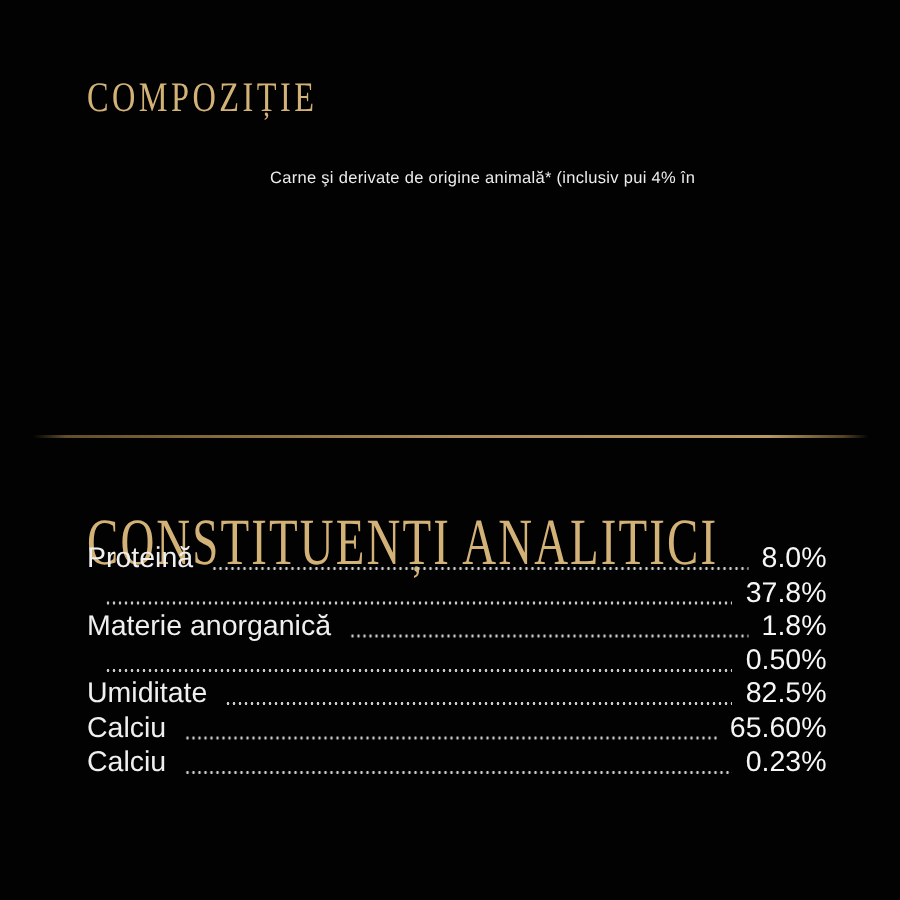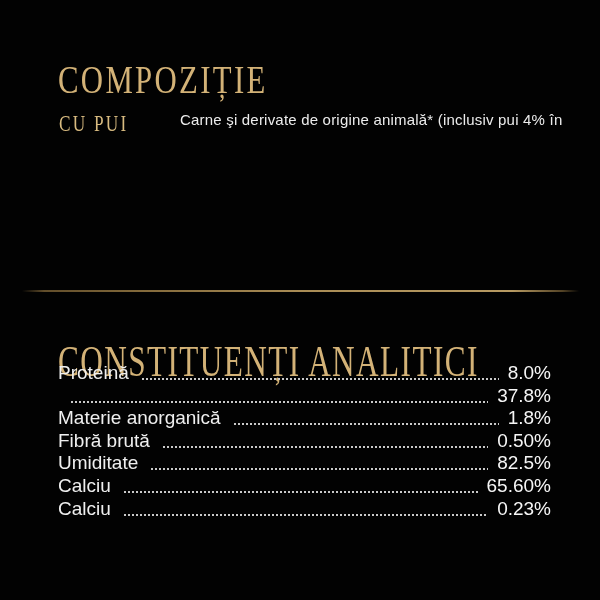--- a/index.html
+++ b/index.html
@@ -12,29 +12,29 @@
   }
   .gold-heading{
     position:absolute;
     color:#d3b277;
     font-family:"Liberation Serif", serif;
     font-weight:400;
     line-height:1;
     white-space:nowrap;
   }
   .squeeze{display:inline-block;transform-origin:left top;}
-  #h-compozitie{left:58px;top:33px;font-size:40px;letter-spacing:3px;}
+  #h-compozitie{left:58px;top:33px;font-size:28px;letter-spacing:3px;}
   #h-compozitie .squeeze{transform:scaleX(0.77);}
   #h-analitici{left:58px;top:303px;font-size:44px;letter-spacing:2px;}
   #h-analitici .squeeze{transform:scaleX(0.71);}
   #variant-label{left:59px;top:112px;font-size:23px;letter-spacing:3px;color:#d8bb80;}
   #variant-label .squeeze{transform:scaleX(0.75);}
   .description{
     position:absolute;left:180px;top:110px;
-    color:#ececec;font-size:15px;line-height:19.5px;
+    color:#ececec;font-size:11px;line-height:19.5px;
     letter-spacing:0.2px;
   }
   .desc-line{white-space:nowrap;}
   .divider{
     position:absolute;left:22px;top:290px;width:557px;height:1.5px;
     background:linear-gradient(90deg,
       rgba(110,88,48,0) 0%,
       rgba(122,97,53,0.8) 4%,
       rgba(146,118,66,0.9) 22%,
       #a98c55 50%,
@@ -67,23 +67,20 @@
 </style>
 </head>
 <body>
 
 <div class="stage">
 
   <h1 class="gold-heading" id="h-compozitie">
     <span class="squeeze">COMPOZIȚIE</span>
   </h1>
 
-  <div class="gold-heading" id="variant-label">
-    <span class="squeeze">CU PUI</span>
-  </div>
 
   <div class="description">
 
       <div class="desc-line">Carne şi derivate de origine animală* (inclusiv pui 4% în</div>
 
 
     </div>
 
   <div class="divider"></div>
 
@@ -104,21 +101,20 @@
         <span class="nutrient-value">37.8%</span>
       </div>
 
       <div class="analytics-row">
         <span class="nutrient-label">Materie anorganică</span>
         <span class="dotted-leader"></span>
         <span class="nutrient-value">1.8%</span>
       </div>
 
       <div class="analytics-row">
-        <span class="nutrient-label">Fibră brută</span>
         <span class="dotted-leader"></span>
         <span class="nutrient-value">0.50%</span>
       </div>
 
       <div class="analytics-row">
         <span class="nutrient-label">Umiditate</span>
         <span class="dotted-leader"></span>
         <span class="nutrient-value">82.5%</span>
       </div>
 

